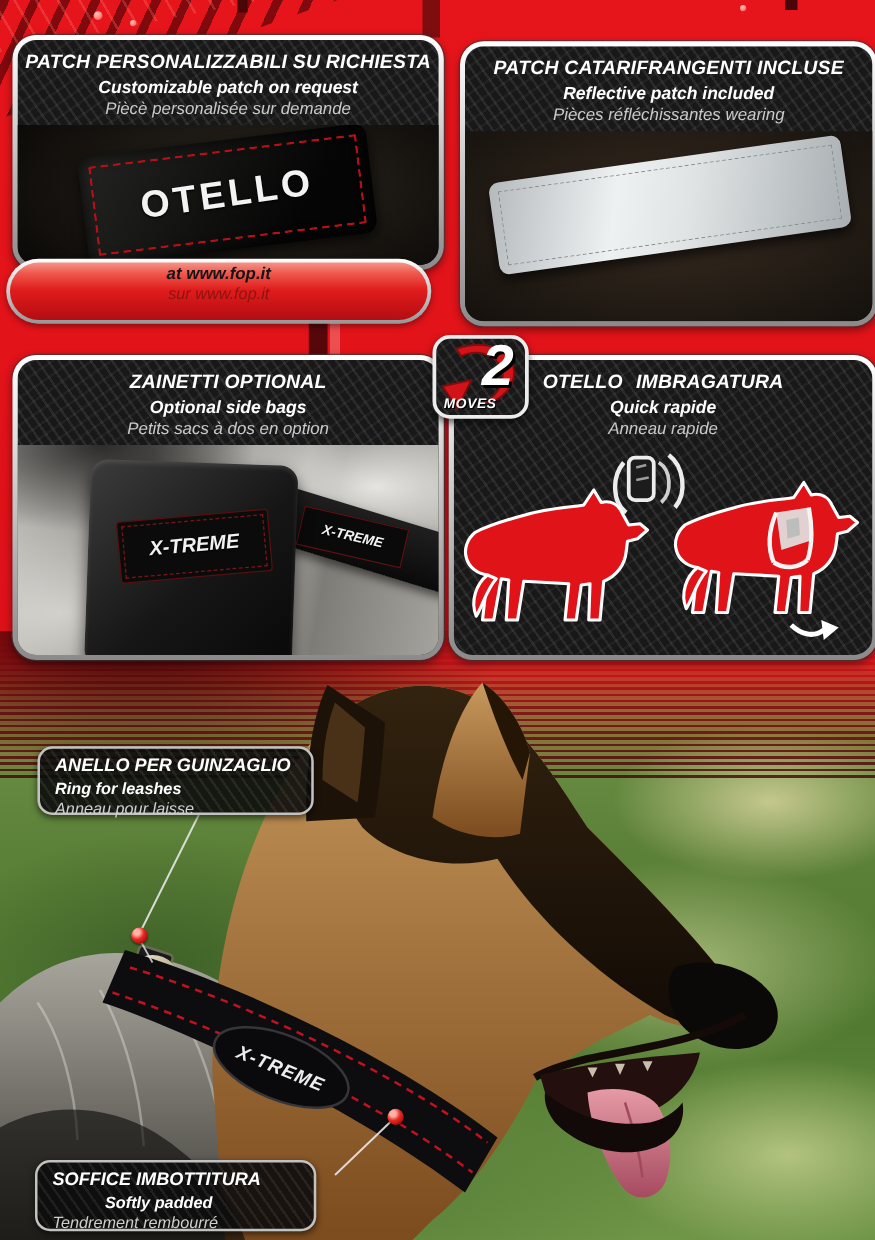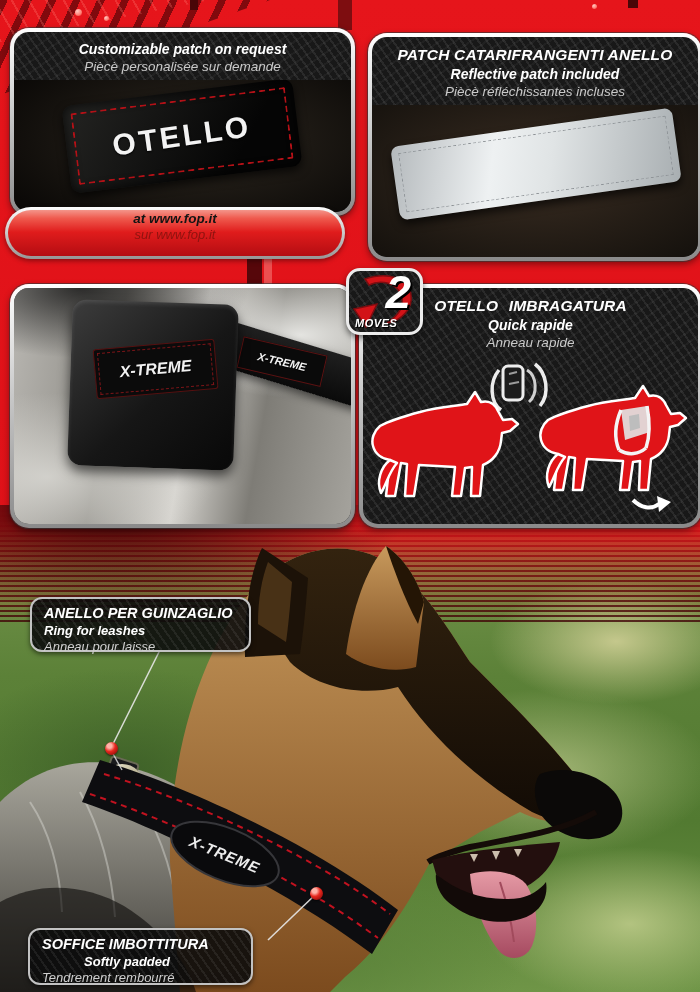--- a/index.html
+++ b/index.html
@@ -260,53 +260,59 @@
     </g>
     <g transform="rotate(22 225 352)">
       <ellipse cx="225" cy="352" rx="57" ry="26" fill="#0a0a0c" stroke="#36363a" stroke-width="2"></ellipse>
       <text x="225" y="358" text-anchor="middle" font-family="Liberation Sans, sans-serif" font-style="italic" font-weight="bold" font-size="15" fill="#ededed" letter-spacing="1">X-TREME</text>
     </g>
   </svg>
 
   <div class="panel" style="left:10px;top:28px;width:337px;height:180px;">
     <div class="panel-inner carbon">
       <div class="ph">
+        <div class="ph-it">PATCH PERSONALIZZABILI SU RICHIESTA</div>
         <div class="ph-en">Customizable patch on request</div>
         <div class="ph-fr">Piècè personalisée sur demande</div>
       </div>
       <div class="panel-body body-fabric">
         <div class="otello-patch">
           <span class="otello-text">OTELLO</span>
         </div>
       </div>
     </div>
   </div>
 
   <div class="panel" style="left:368px;top:33px;width:326px;height:220px;">
     <div class="panel-inner carbon">
       <div class="ph">
-        <div class="ph-it">PATCH CATARIFRANGENTI ANELLO</div>
+        <div class="ph-it">PATCH CATARIFRANGENTI INCLUSE</div>
         <div class="ph-en">Reflective patch included</div>
-        <div class="ph-fr">Piècè réfléchissantes incluses</div>
+        <div class="ph-fr">Pièces réfléchissantes wearing</div>
       </div>
       <div class="panel-body body-brown">
         <div class="refl-patch"></div>
       </div>
     </div>
   </div>
 
   <div class="banner">
     <div class="banner-inner">
       <div class="banner-en">at www.fop.it</div>
       <div class="banner-fr">sur www.fop.it</div>
     </div>
   </div>
 
   <div class="panel" style="left:10px;top:284px;width:337px;height:236px;">
     <div class="panel-inner carbon">
+      <div class="ph">
+        <div class="ph-it">ZAINETTI OPTIONAL</div>
+        <div class="ph-en">Optional side bags</div>
+        <div class="ph-fr">Petits sacs à dos en option</div>
+      </div>
       <div class="panel-body body-fur">
         <div class="strap">
           <div class="strap-label">
             <span class="xtreme">X-TREME</span>
           </div>
         </div>
         <div class="side-bag">
           <div class="bag-label">
             <span class="xtreme">X-TREME</span>
           </div>

